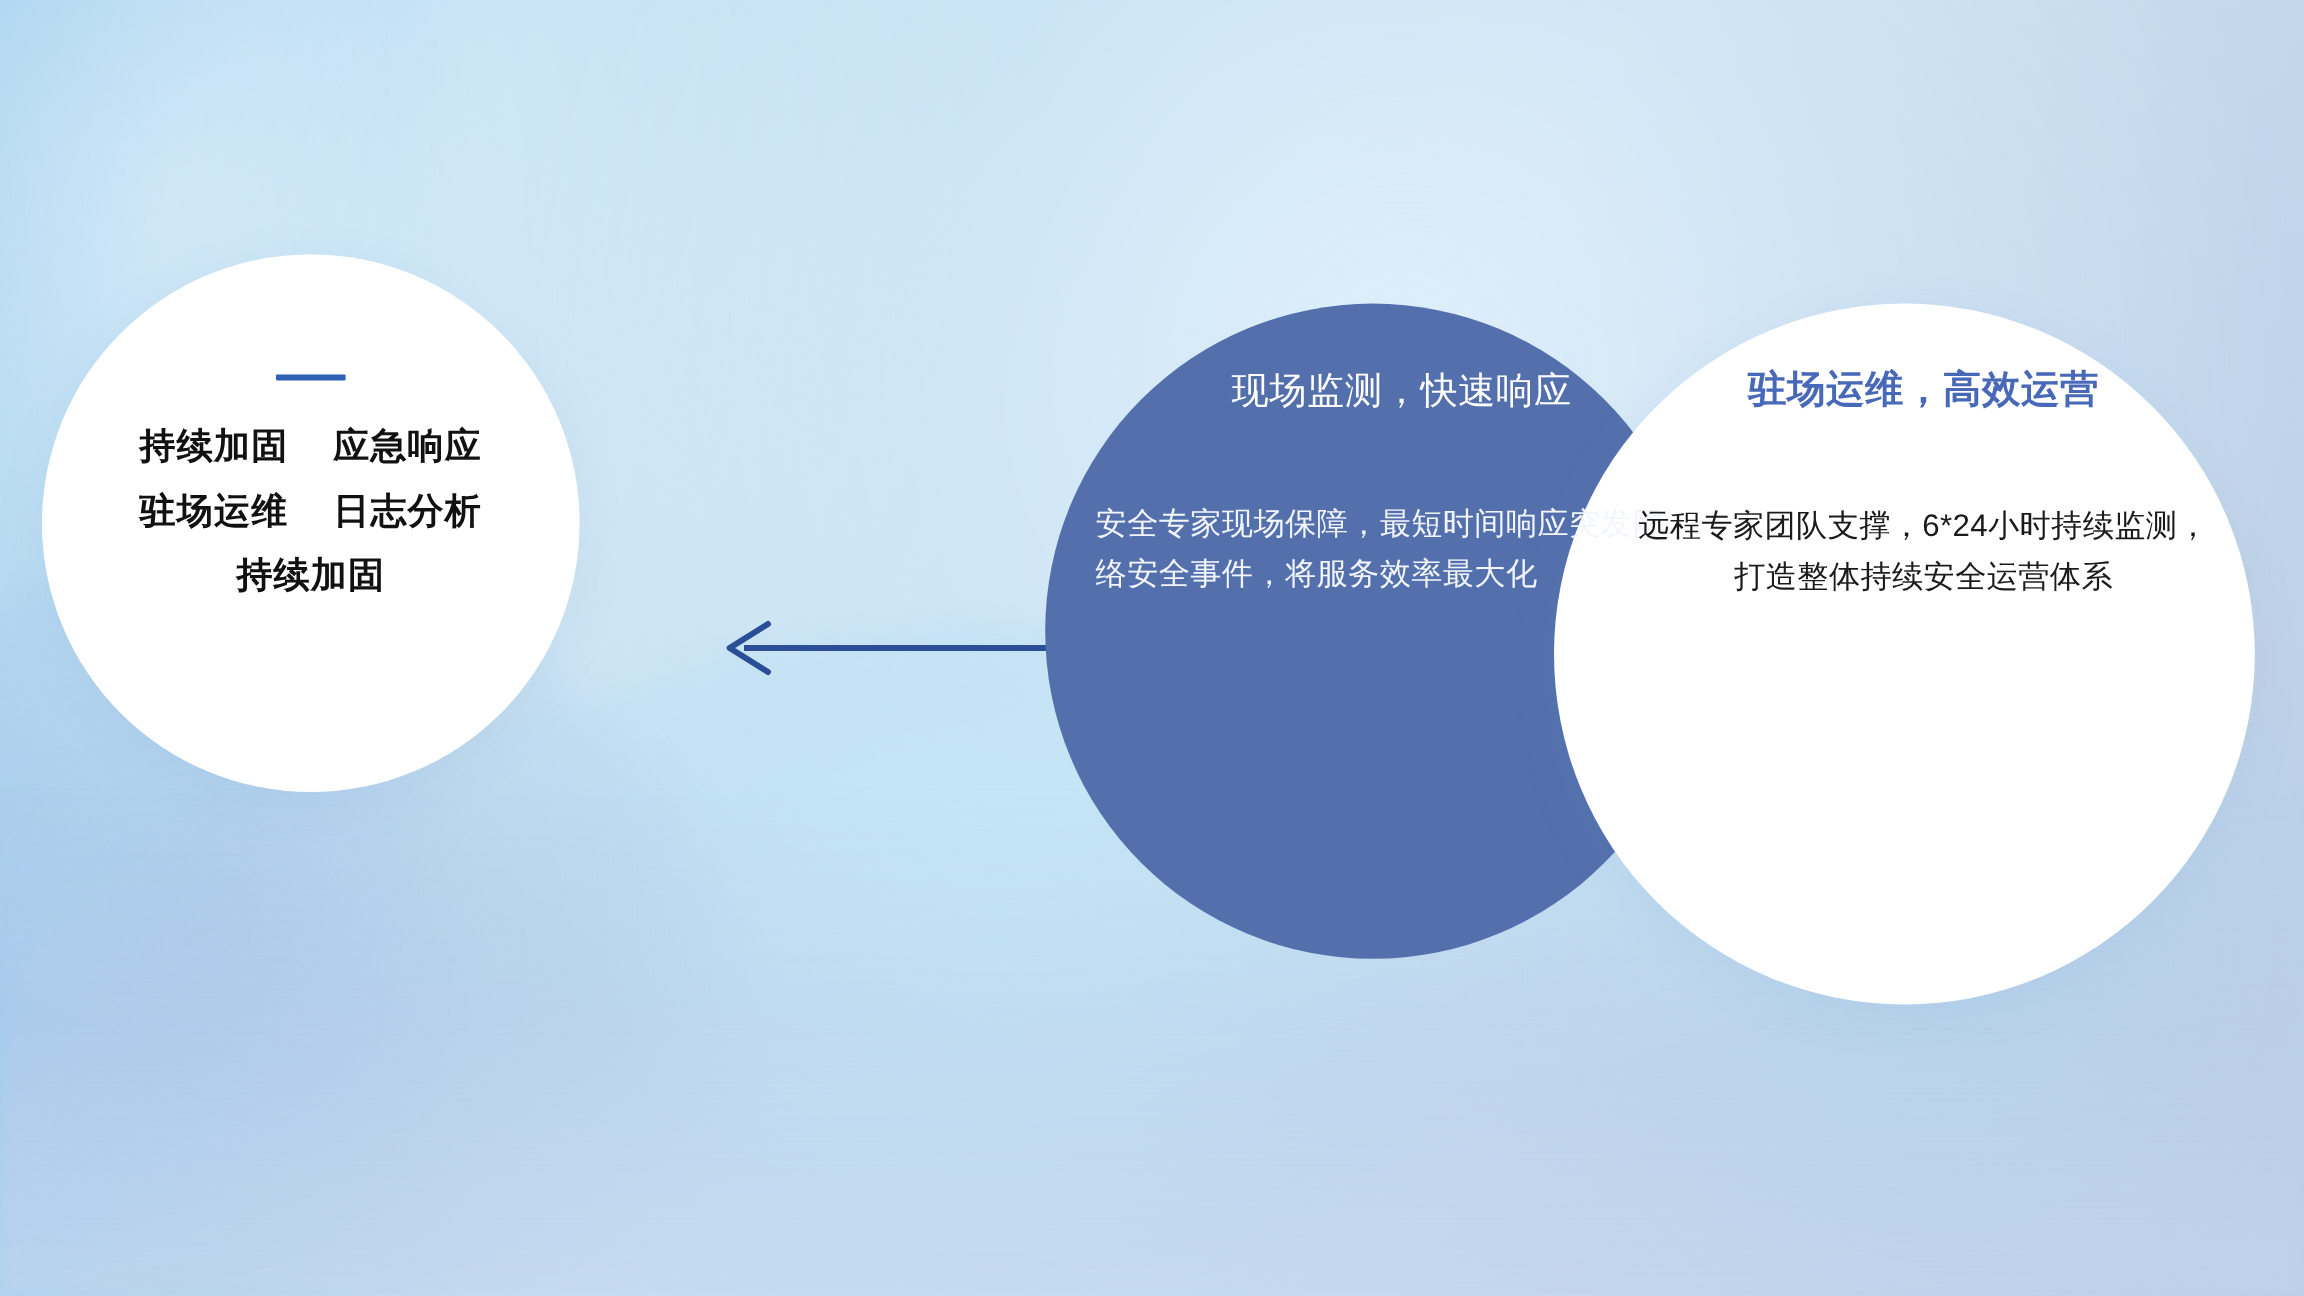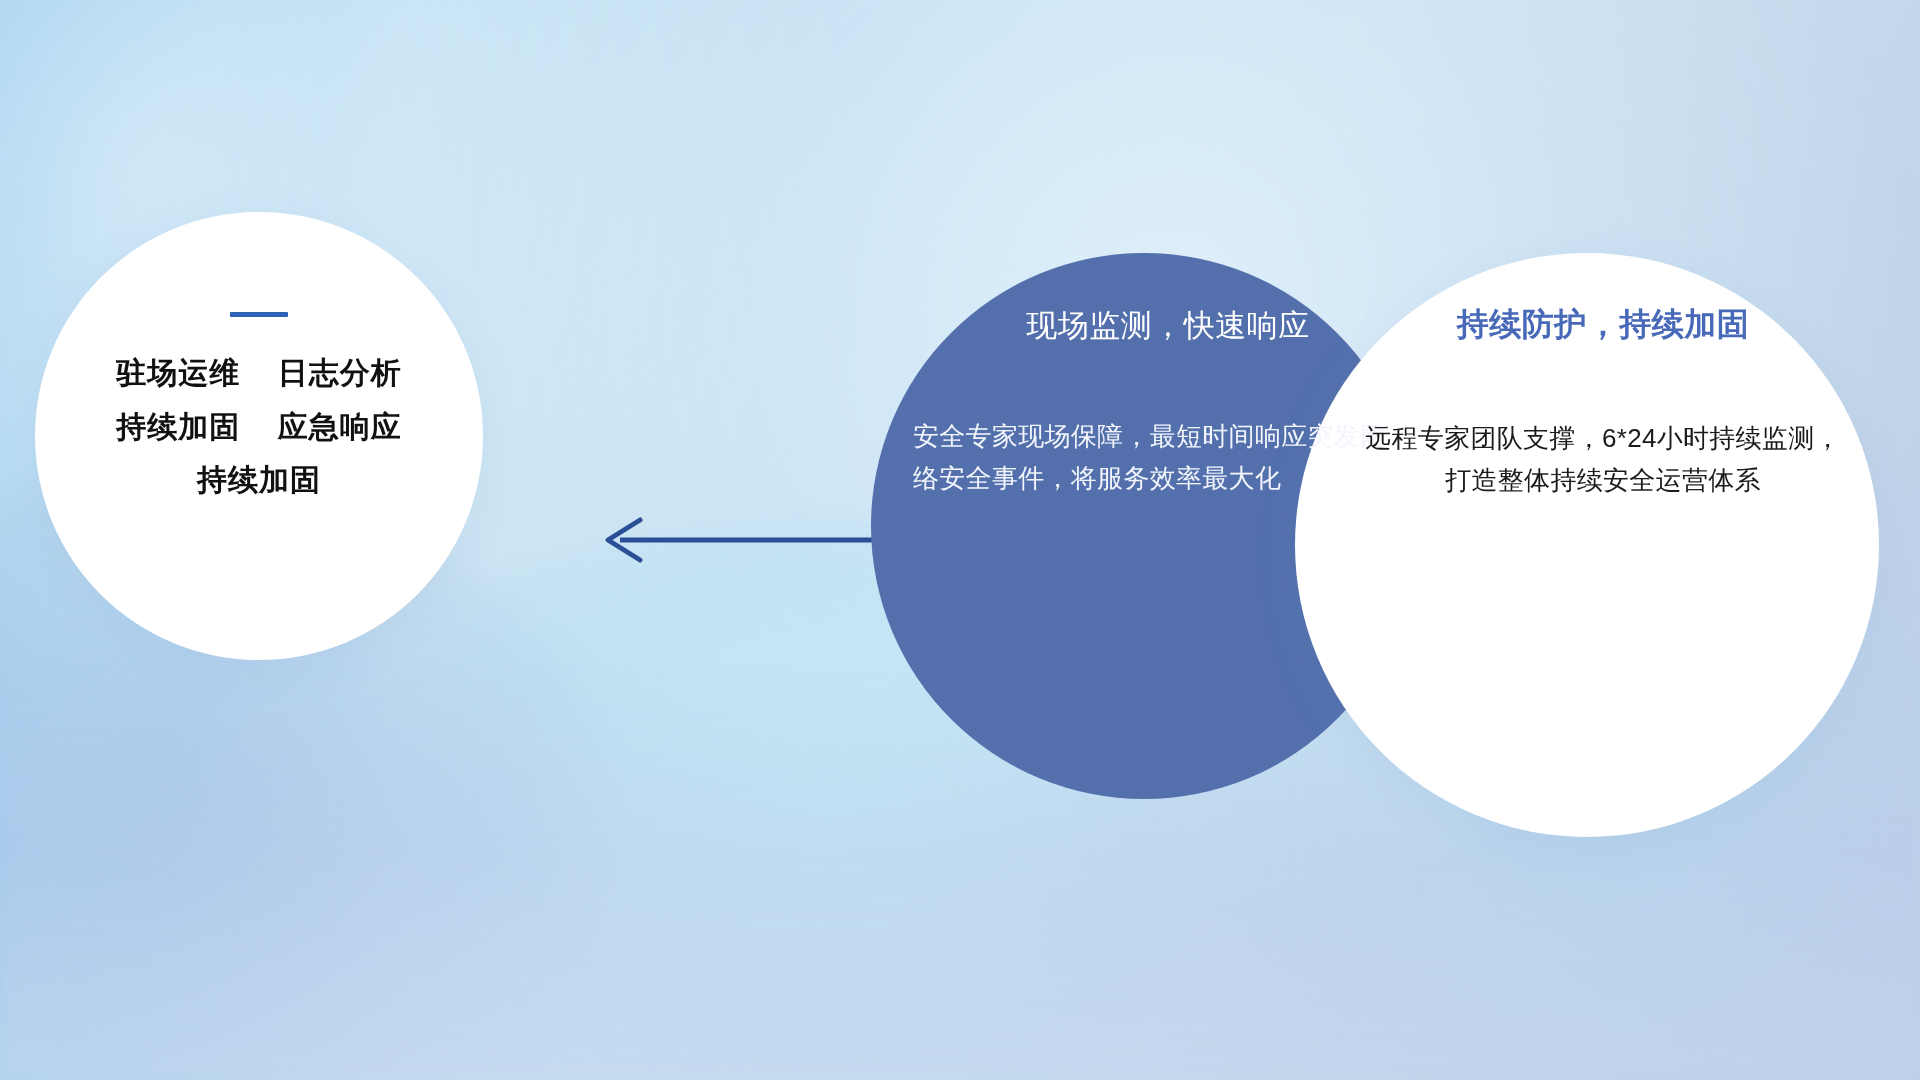--- a/index.html
+++ b/index.html
@@ -296,29 +296,29 @@
     </g>
   </svg>
 
   <div class="circle circle-left"></div>
   <div class="circle circle-mid"></div>
   <div class="circle circle-right"></div>
 
   <div class="left-content">
     <div class="accent-dash"></div>
     <div class="left-lines">
+      <div class="left-line">持续加固    应急响应</div>
       <div class="left-line">驻场运维    日志分析</div>
-      <div class="left-line">持续加固    应急响应</div>
       <div class="left-line left-line-center">持续加固</div>
     </div>
   </div>
 
   <div class="mid-content">
     <div class="mid-title">现场监测，快速响应</div>
     <div class="mid-body">安全专家现场保障，最短时间响应突发网络安全事件，将服务效率最大化</div>
   </div>
 
   <div class="right-content">
-    <div class="right-title">持续防护，持续加固</div>
+    <div class="right-title">驻场运维，高效运营</div>
     <div class="right-body">远程专家团队支撑，6*24小时持续监测，打造整体持续安全运营体系</div>
   </div>
 
 </div>
 
 </body></html>

